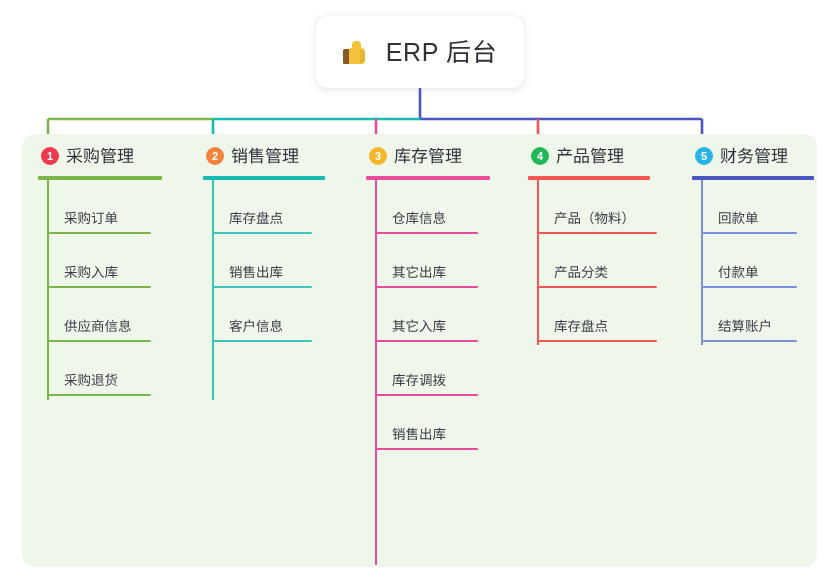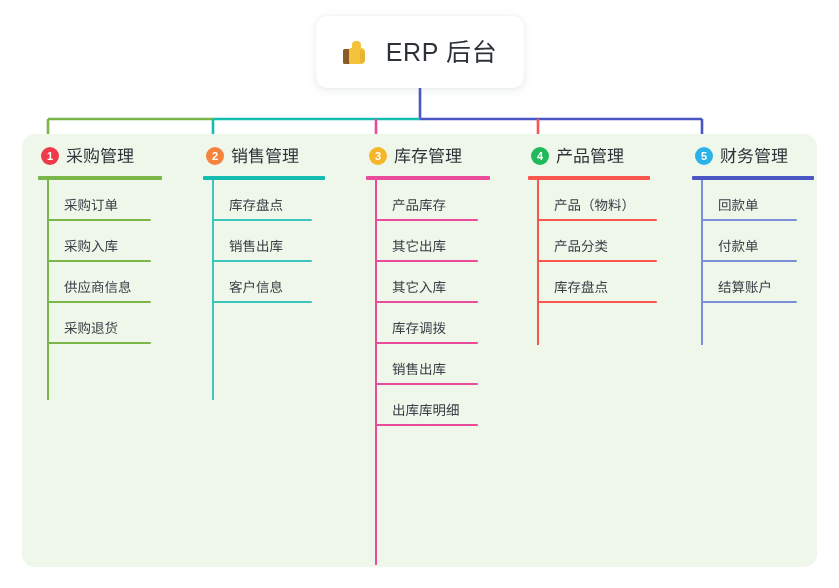--- a/index.html
+++ b/index.html
@@ -166,21 +166,21 @@
     padding-top: 0;
   }
   .spine {
     position: absolute;
     left: 9px;
     top: 0;
     width: 2px;
   }
   .item {
     position: relative;
-    height: 41px;
+    height: 54px;
     text-decoration: underline;
   }
   .item-label {
     position: absolute;
     left: 26px;
     bottom: 9px;
     font-size: 13.5px;
     color: #3a4047;
     white-space: nowrap;
     line-height: 1;
@@ -277,41 +277,37 @@
       </div>
       <div class="column" style="left: 344px;">
         <div class="col-head">
           <span class="badge" style="background: rgb(247, 181, 42);">3</span>
           <span class="col-title">库存管理</span>
         </div>
         <div class="head-rule" style="width: 124px; background: rgb(234, 75, 155);"></div>
         <div class="items">
           <div class="spine" style="background: rgb(234, 75, 155); height: 385px;"></div>
           <div class="item">
-            <span class="item-label">产品库存</span>
+            <span class="item-label">仓库信息</span>
             <div class="item-rule" style="width: 103px; background: rgb(234, 75, 155);"></div>
           </div>
           <div class="item">
             <span class="item-label">其它出库</span>
             <div class="item-rule" style="width: 103px; background: rgb(234, 75, 155);"></div>
           </div>
           <div class="item">
             <span class="item-label">其它入库</span>
             <div class="item-rule" style="width: 103px; background: rgb(234, 75, 155);"></div>
           </div>
           <div class="item">
             <span class="item-label">库存调拨</span>
             <div class="item-rule" style="width: 103px; background: rgb(234, 75, 155);"></div>
           </div>
           <div class="item">
             <span class="item-label">销售出库</span>
-            <div class="item-rule" style="width: 103px; background: rgb(234, 75, 155);"></div>
-          </div>
-          <div class="item">
-            <span class="item-label">出库库明细</span>
             <div class="item-rule" style="width: 103px; background: rgb(234, 75, 155);"></div>
           </div>
         </div>
       </div>
       <div class="column" style="left: 506px;">
         <div class="col-head">
           <span class="badge" style="background: rgb(33, 185, 92);">4</span>
           <span class="col-title">产品管理</span>
         </div>
         <div class="head-rule" style="width: 122px; background: rgb(249, 86, 79);"></div>

